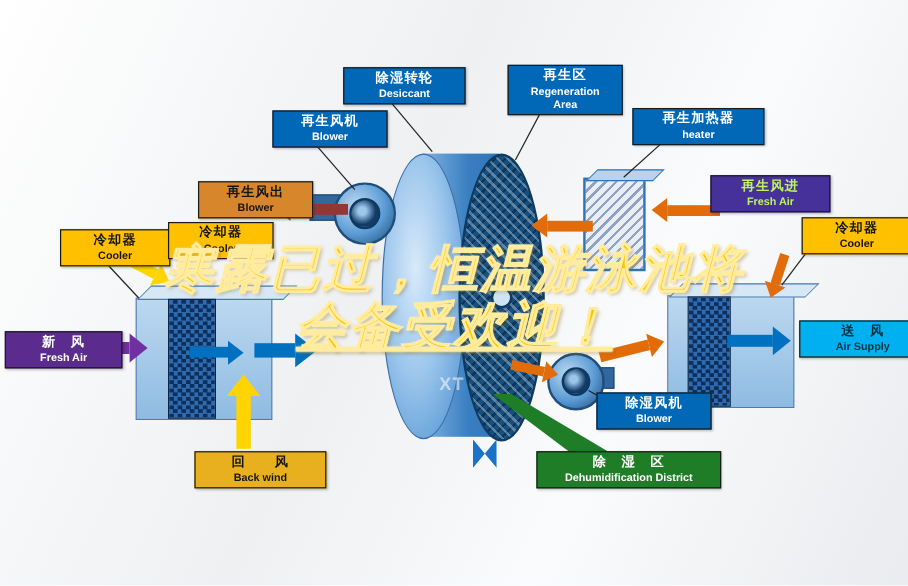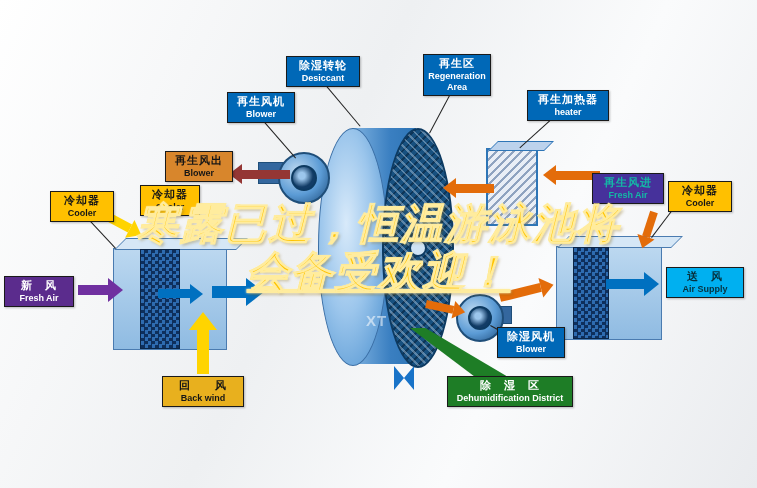--- a/index.html
+++ b/index.html
@@ -1,26 +1,26 @@
 <!DOCTYPE html>
 <html style="--labelBlue: #0068b7; --labelOrange: #d8862c; --labelYellow: #ffc000; --labelGold: #e8b01e; --labelPurple: #5b2c8d; --labelIndigo: #46319b; --labelCyan: #00b0f0; --labelGreen: #1e7d26; --arrowBlue: #0070c0; --arrowOrange: #e36c0a; --arrowYellow: #ffd400; --arrowMaroon: #943634; --arrowPurple: #7030a0;"><head>
 <meta charset="utf-8">
 <style>
   html,body{margin:0;padding:0;background:#fff;font-family:"Liberation Sans","DejaVu Sans",sans-serif;}
   .stage{position:relative;width:757px;height:488px;overflow:hidden;
          background:linear-gradient(115deg,#ffffff 0%,#eef0f2 42%,#fafbfc 68%,#e9ebee 100%);}
 
   
   .label{position:absolute;z-index:30;border:1px solid #1a1a1a;text-align:center;
-         padding:2px 1px;line-height:1.25;box-shadow:1px 1px 2px rgba(0,0,0,.25);}
+         padding:2px 15px;line-height:1.25;box-shadow:1px 1px 2px rgba(0,0,0,.25);}
   .label .zh{display:block;font-size:11px;font-weight:bold;letter-spacing:1px;}
   .label .en{display:block;font-size:9px;font-weight:bold;word-wrap:break-word;}
   .c-blue{background:var(--labelBlue);color:#fff;}
   .c-orange{background:var(--labelOrange);color:#161616;}
-  .c-indigo{background:var(--labelIndigo);color:#14b8a6;margin-top:27px;}
+  .c-indigo{background:var(--labelIndigo);color:#bef264;}
   .c-yellow{background:var(--labelYellow);color:#161616;}
   .c-gold{background:var(--labelGold);color:#161616;}
   .c-purple{background:var(--labelPurple);color:#fff;}
   .c-cyan{background:var(--labelCyan);color:#06323f;}
   .c-green{background:var(--labelGreen);color:#fff;}
 
   
   .headline{position:absolute;left:0;right:0;z-index:90;text-align:center;
             font-weight:bold;font-style:italic;font-size:42px;letter-spacing:2px;
             color:#ffc400;-webkit-text-stroke:1px #ffec9e;

